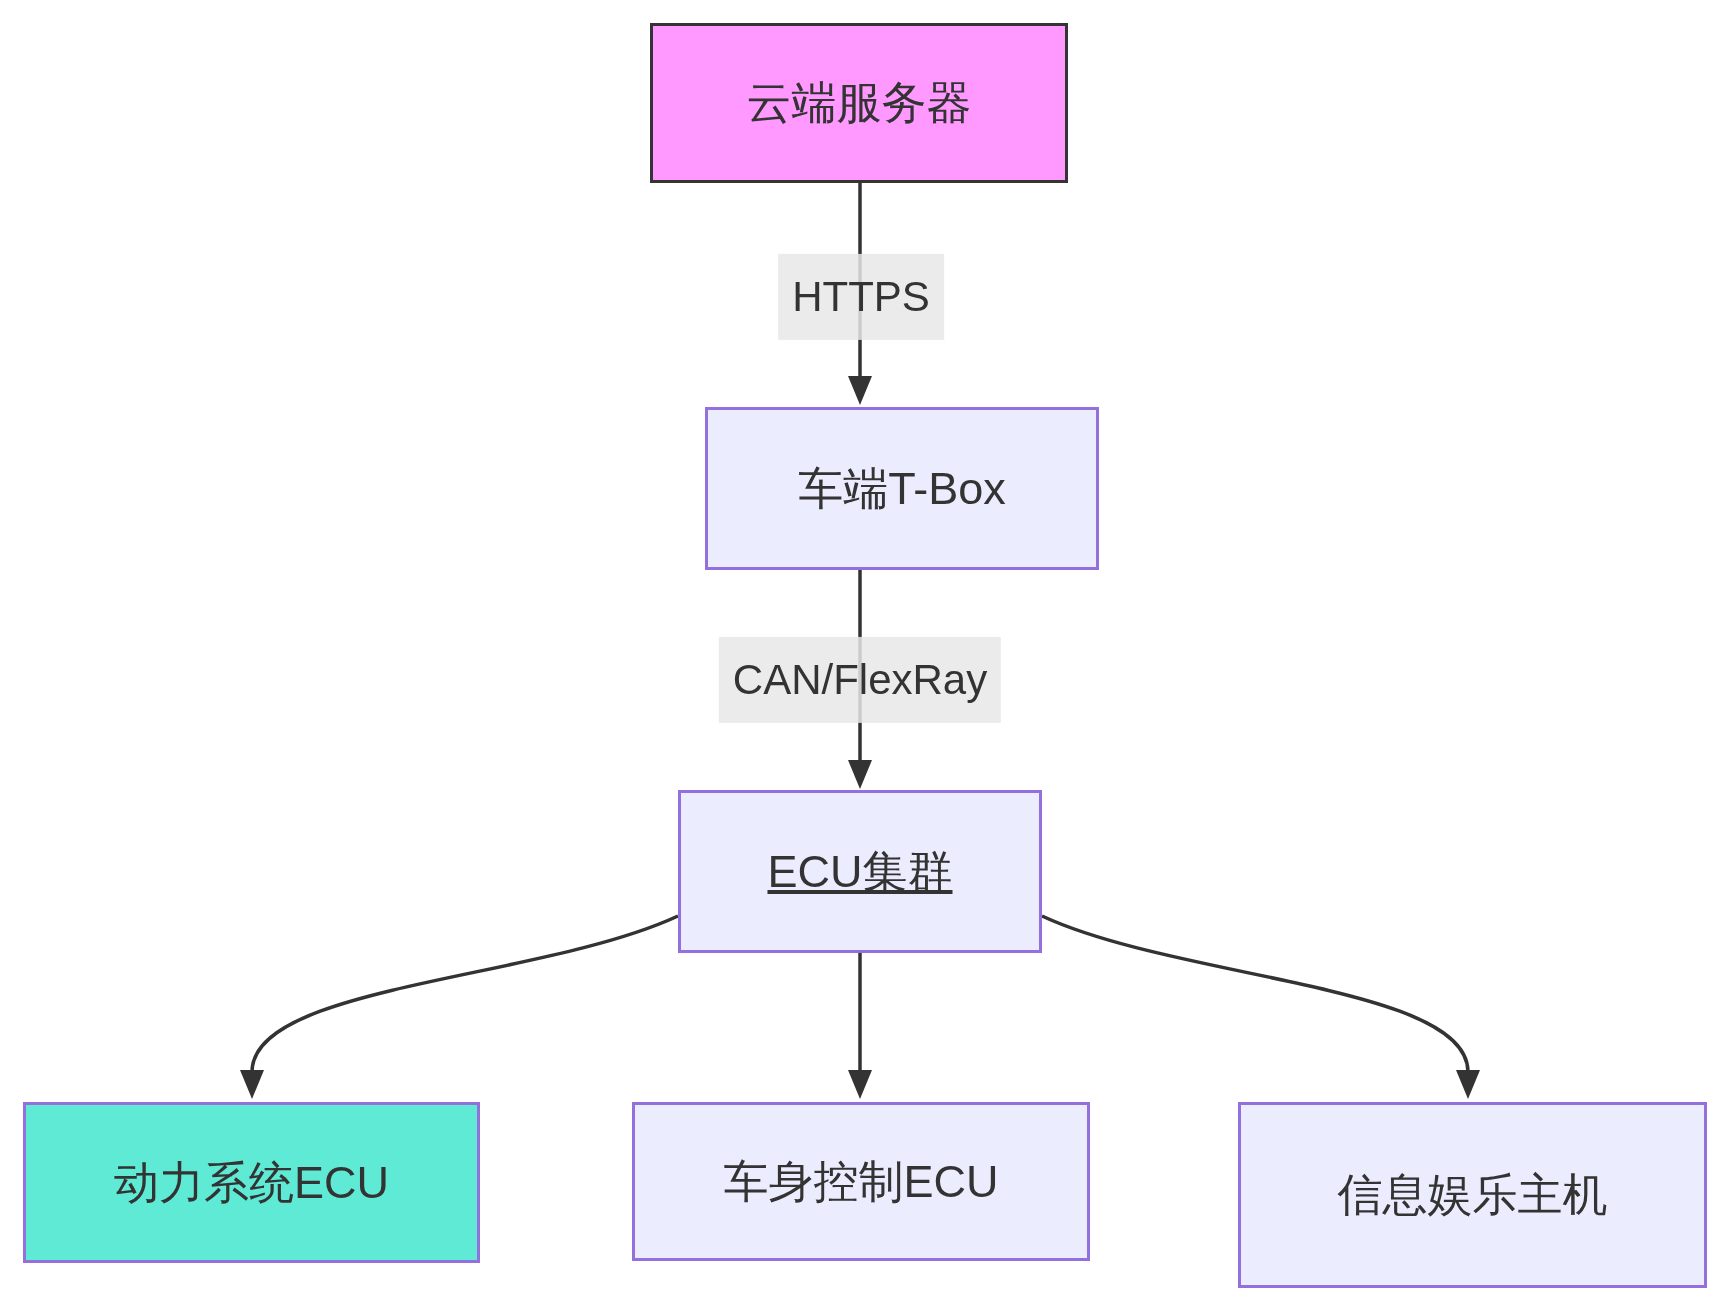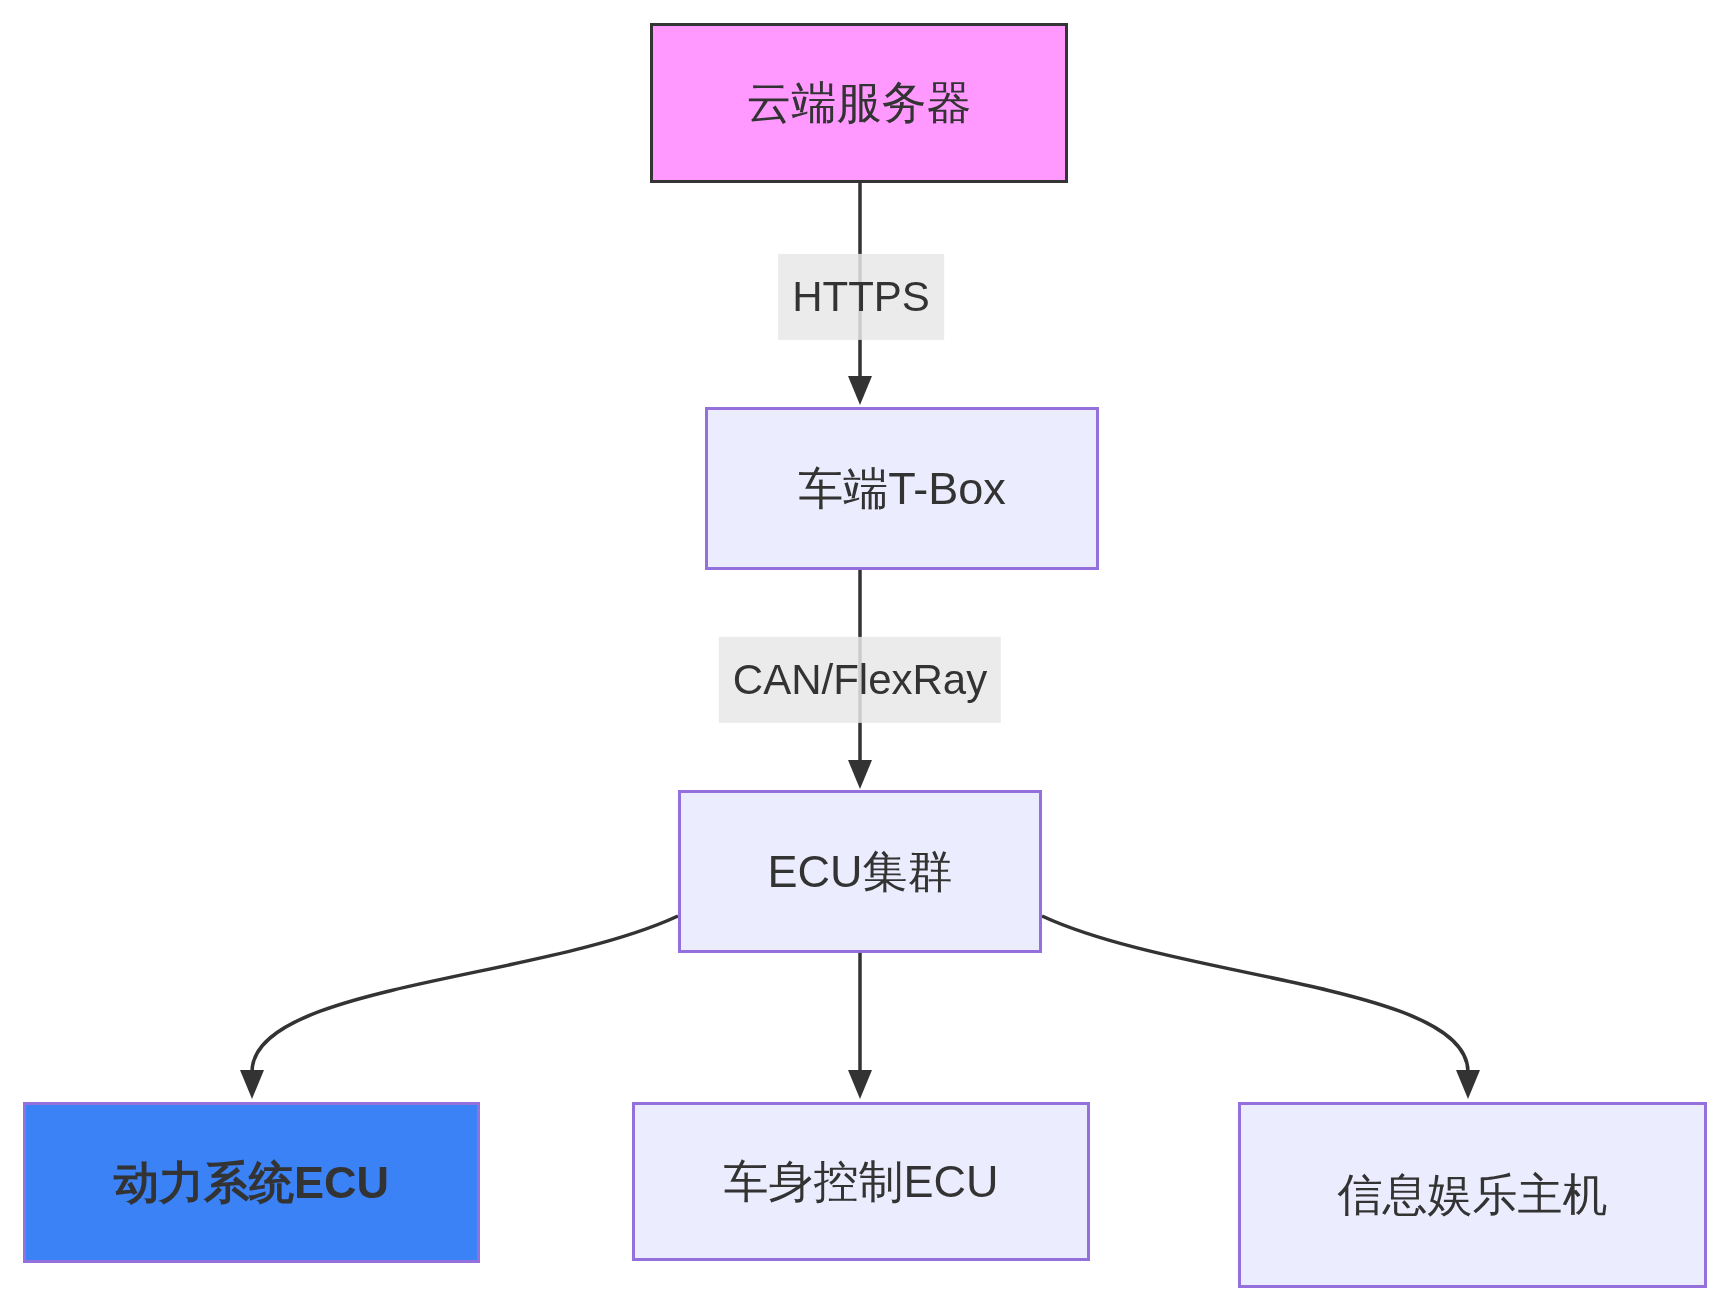--- a/index.html
+++ b/index.html
@@ -73,25 +73,25 @@
   </svg>
 
   <div class="node node-cloud" style="background-color: rgb(255, 153, 255); border-color: rgb(52, 52, 52);">
     <span>云端服务器</span>
   </div>
 
   <div class="node node-tbox" style="background-color: rgb(236, 236, 255); border-color: rgb(147, 112, 219);">
     <span>车端T-Box</span>
   </div>
 
-  <div class="node node-ecu" style="background-color: rgb(236, 236, 255); border-color: rgb(147, 112, 219);">
+  <div class="node node-ecu" style="background-color: rgb(236, 236, 255); border-color: rgb(147, 112, 219); text-decoration: underline;">
     <span>ECU集群</span>
   </div>
 
-  <div class="node node-power" style="background-color: #3b82f6; border-color: rgb(147, 112, 219); font-weight: bold;">
+  <div class="node node-power" style="background-color: #5eead4; border-color: rgb(147, 112, 219);">
     <span>动力系统ECU</span>
   </div>
 
   <div class="node node-body" style="background-color: rgb(236, 236, 255); border-color: rgb(147, 112, 219);">
     <span>车身控制ECU</span>
   </div>
 
   <div class="node node-info" style="background-color: rgb(236, 236, 255); border-color: rgb(147, 112, 219);">
     <span>信息娱乐主机</span>
   </div>

